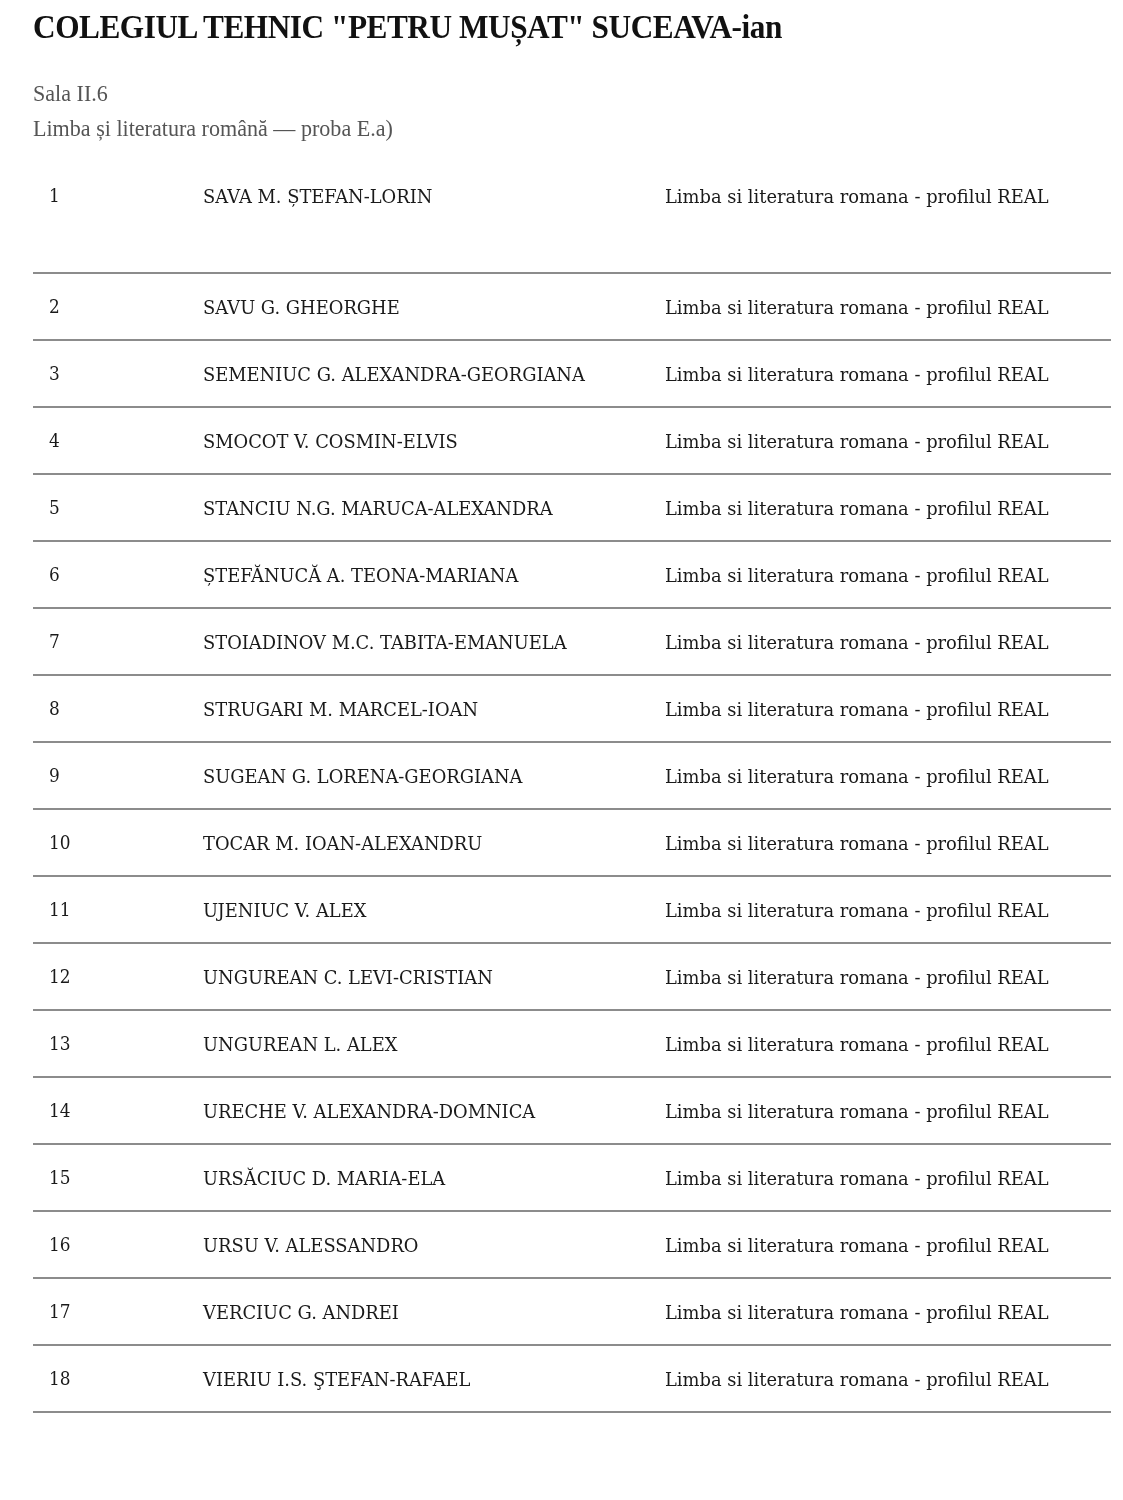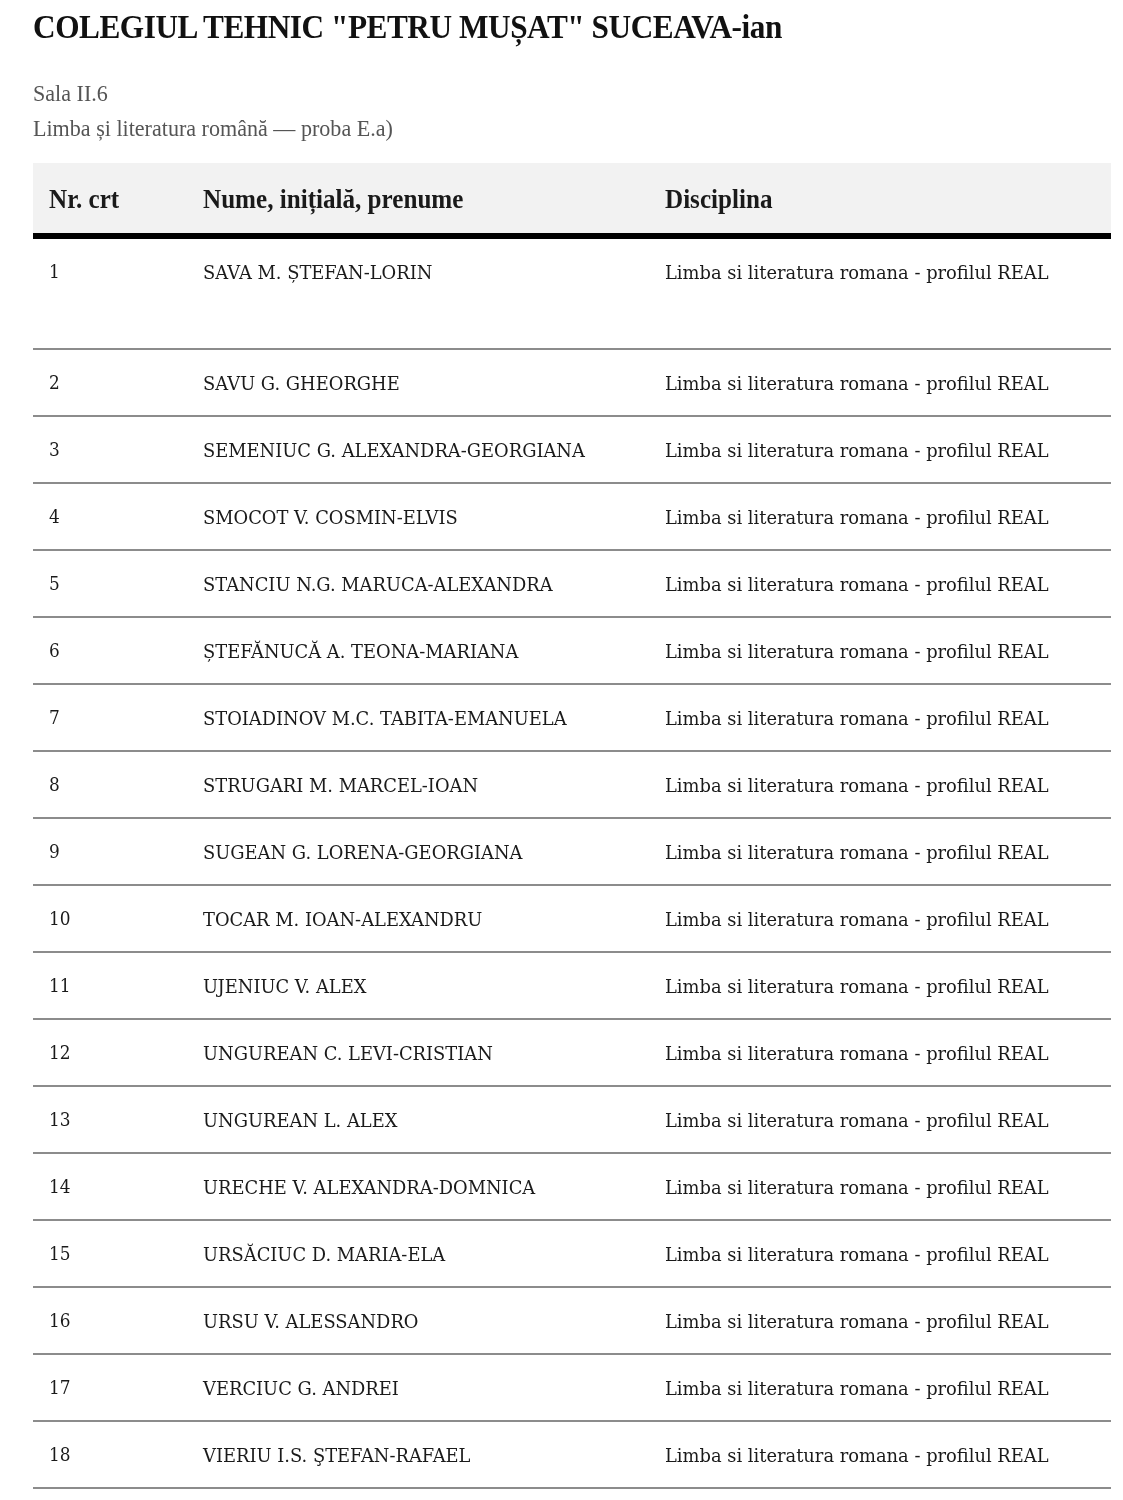--- a/index.html
+++ b/index.html
@@ -19,25 +19,20 @@
   .td.c1 { font-size:18px; }
 </style>
 </head>
 <body>
 
 <div class="title">COLEGIUL TEHNIC "PETRU MUȘAT" SUCEAVA-ian</div>
 <div class="sub sub1">Sala II.6</div>
 <div class="sub sub2">Limba și literatura română — proba E.a)</div>
 
 <div class="table">
-  <div class="thead">
-    <span class="th c1">Nr. crt</span>
-    <span class="th c2">Nume, inițială, prenume</span>
-    <span class="th c3">Disciplina</span>
-  </div>
   <div id="tbody">
       <div class="row first">
         <span class="td c1">1</span>
         <span class="td c2">SAVA M. ȘTEFAN-LORIN</span>
         <span class="td c3">Limba si literatura romana - profilul REAL</span>
       </div>
       <div class="row">
         <span class="td c1">2</span>
         <span class="td c2">SAVU G. GHEORGHE</span>
         <span class="td c3">Limba si literatura romana - profilul REAL</span>

